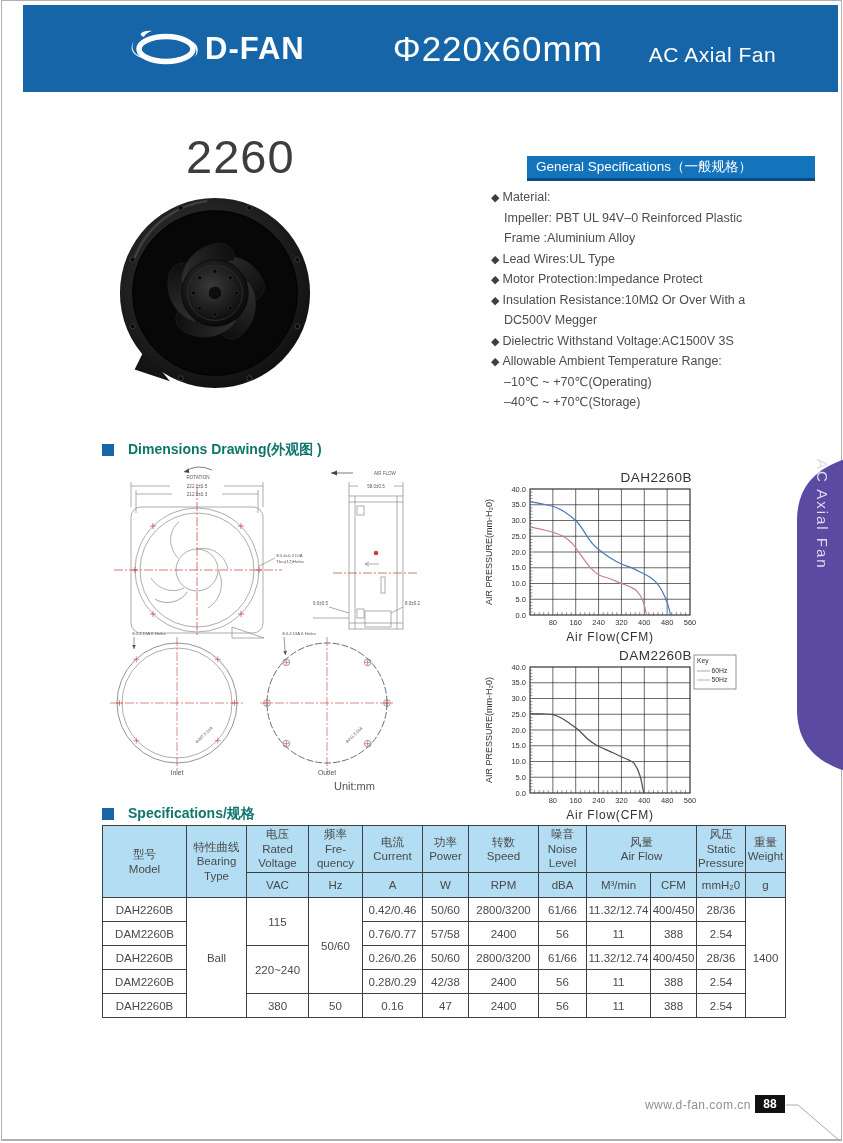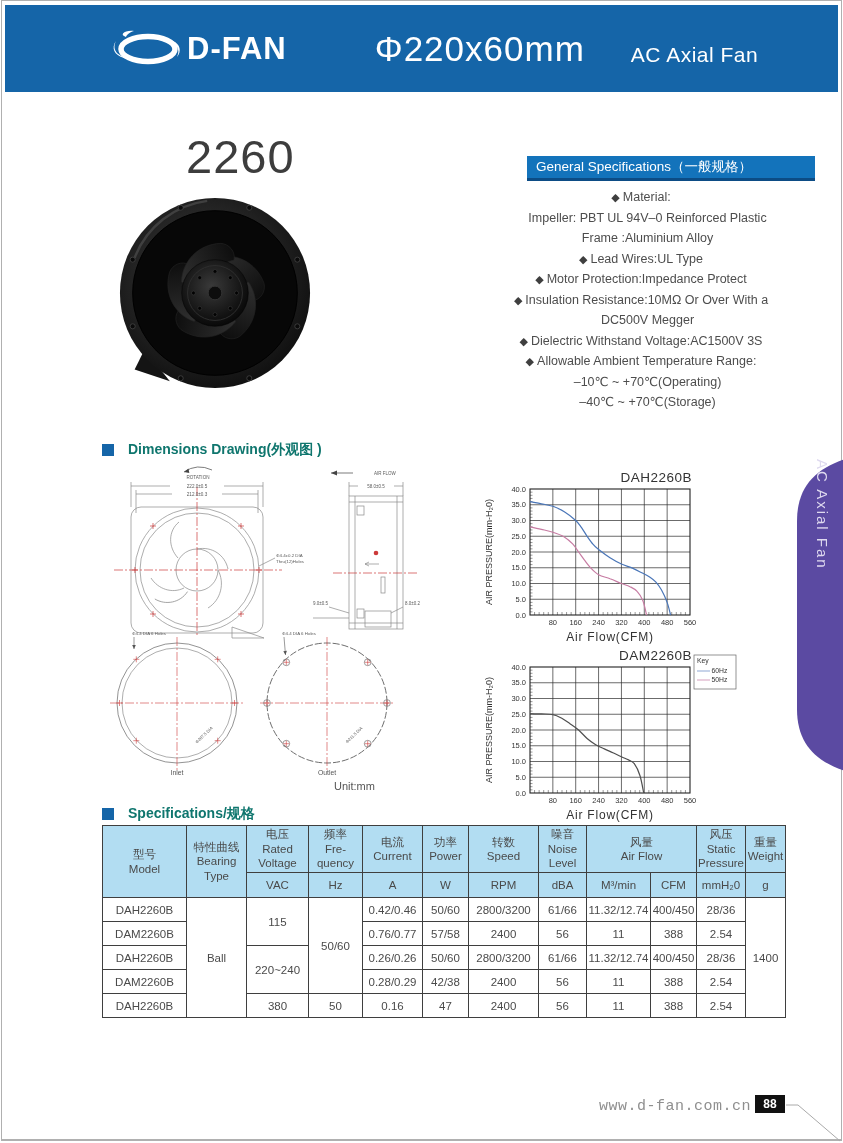--- a/index.html
+++ b/index.html
@@ -2,38 +2,38 @@
 <html><head>
 <meta charset="utf-8">
 <style>
   html,body{margin:0;padding:0;background:#fff;}
   body{width:843px;height:1143px;position:relative;overflow:hidden;
        font-family:"Liberation Sans","DejaVu Sans",sans-serif;}
   .page{position:absolute;left:1px;top:0;width:839px;height:1138px;
         border:1px solid #b0b0b0;border-bottom-width:2px;background:#fff;}
 
   
-  .topbar{position:absolute;left:3px;right:3px;top:4px;height:87px;background:#1565a8;
+  .topbar{position:absolute;left:21px;right:3px;top:4px;height:87px;background:#1565a8;
           display:flex;align-items:center;color:#fff;}
   .logo{margin-left:105px;display:flex;align-items:center;gap:3px;}
   .logo svg{width:74px;height:42px;}
   .brand{font-size:31px;font-weight:bold;letter-spacing:1px;}
   .size-title{margin-left:88px;font-size:35px;font-weight:500;letter-spacing:1px;}
   .category{margin-left:46px;font-size:21px;margin-top:12px;letter-spacing:.5px;}
 
   
   .model-number{position:absolute;left:158px;top:128px;font-size:47px;color:#3d3d3d;letter-spacing:1px;margin-left:26px;}
   .fan-photo{position:absolute;left:115px;top:194px;width:196px;height:196px;}
 
   
   .gs-bar{position:absolute;left:489px;top:155px;width:288px;height:22px;background:#1373bb;
           color:#fff;font-size:13.5px;line-height:22px;padding-left:9px;box-sizing:border-box;
           box-shadow:0 3px 0 #0c4c85;margin-left:36px;}
   .gs-list{position:absolute;left:489px;top:186px;width:300px;margin:0;padding:0;list-style:none;
-           font-size:12.5px;color:#4d4d4d;text-align:center;}
+           font-size:12.5px;color:#4d4d4d;}
   .gs-list li{line-height:20.5px;padding-left:13px;white-space:nowrap;}
   .gs-list li.b{padding-left:0;}
   .gs-list .dm{font-size:11px;margin-right:3px;color:#3f3f3f;}
 
   
   .sec{position:absolute;display:flex;align-items:center;gap:14px;
        font-size:14px;font-weight:bold;color:#0f766e;}
   .sec .sq{width:12px;height:12px;background:#1565a8;flex:0 0 auto;}
   .sec-dims{left:100px;top:440px;}
   .sec-curves{left:489px;top:440px;}
@@ -58,21 +58,21 @@
   .spec-table .hr2 th{height:24px;}
   .spec-table tbody td{height:23px;background:#fff;}
 
   
   .side-tab{position:absolute;left:795px;top:458px;width:48px;height:312px;}
   .side-tab svg{position:absolute;inset:0;}
   .side-tab span{position:absolute;left:17px;top:0;height:100%;display:flex;align-items:center;
         writing-mode:vertical-rl;color:#ded9ef;font-size:15px;letter-spacing:2px;}
 
   
-  .site{position:absolute;right:90px;top:1097px;font-size:15px;color:#8f8f8f;letter-spacing:.5px;font-family:Liberation Mono, monospace;}
+  .site{position:absolute;right:90px;top:1097px;font-size:12px;color:#8f8f8f;letter-spacing:.5px;}
   .pageno{position:absolute;right:56px;top:1094px;width:30px;height:18px;background:#111;color:#fff;
           font-size:12px;font-weight:bold;text-align:center;line-height:18px;}
   .corner-line{position:absolute;right:0;top:1093px;width:57px;height:48px;}
 </style>
 </head>
 <body>
 
 <div class="page">
 
   <header class="topbar">

